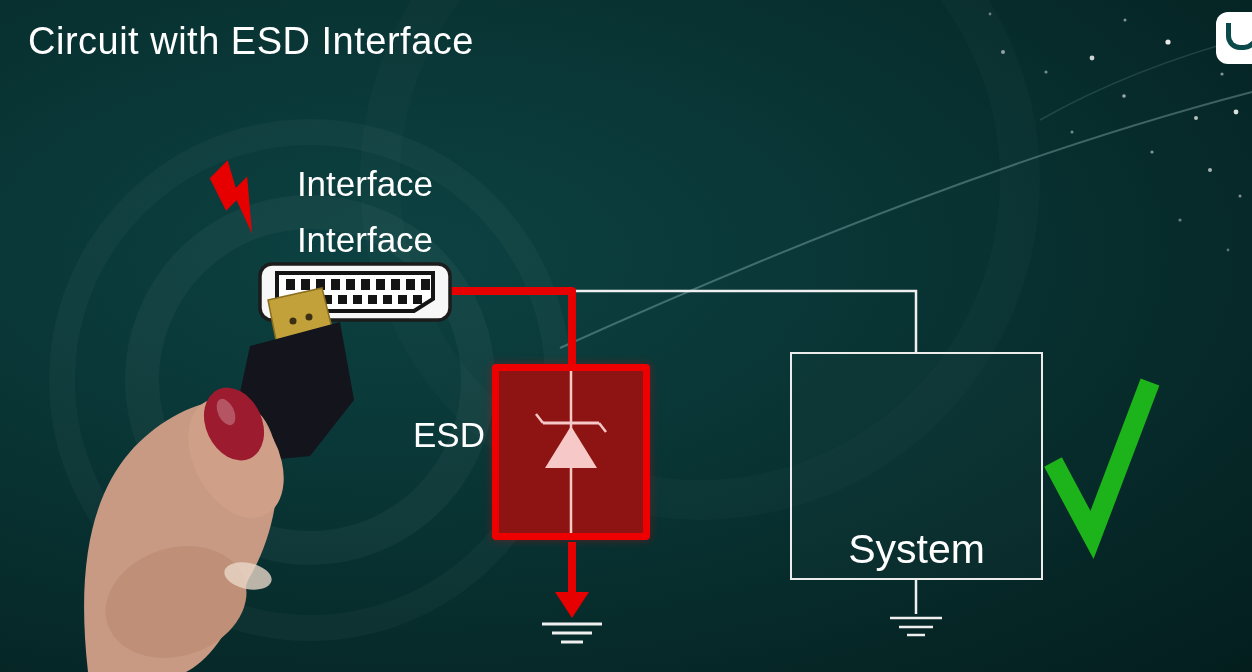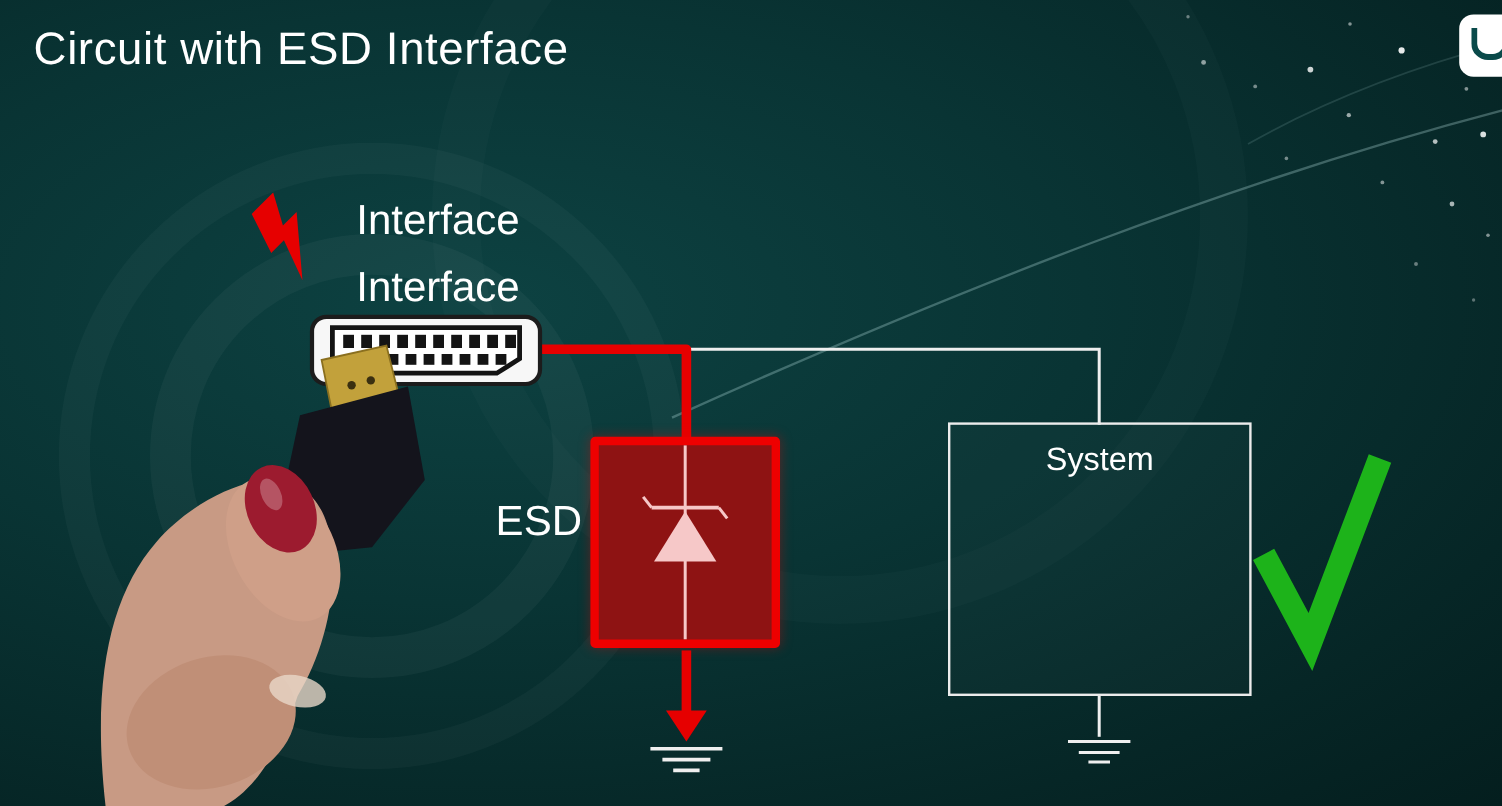--- a/index.html
+++ b/index.html
@@ -30,22 +30,22 @@
   .connector-label{left:238px;top:156px;width:254px;font-size:35px;line-height:56px;}
   .diode-label{left:394px;top:406px;width:110px;font-size:35px;line-height:58px;}
   .diode-box{
     position:absolute;left:492px;top:364px;width:158px;height:176px;box-sizing:border-box;
     background:#8e1313;border:7px solid #ee0000;border-radius:4px;
     box-shadow:0 0 10px rgba(230,0,0,.35);
   }
   .system-box{
     position:absolute;left:790px;top:352px;width:253px;height:228px;box-sizing:border-box;
     border:2px solid #ececec;background:rgba(255,255,255,0.02);
-    display:flex;flex-direction:column;align-items:center;justify-content:space-between;
-    font-size:27px;line-height:58px;text-align:center;
+    display:flex;flex-direction:column;align-items:center;justify-content:flex-end;
+    font-size:41px;line-height:58px;text-align:center;
   }
 </style>
 </head>
 <body>
 
 <div class="stage">
 
   <svg class="bg" viewBox="0 0 1252 672">
     <g fill="none" stroke="#ffffff">
       <circle cx="310" cy="380" r="168" stroke-opacity="0.04" stroke-width="34"></circle>

